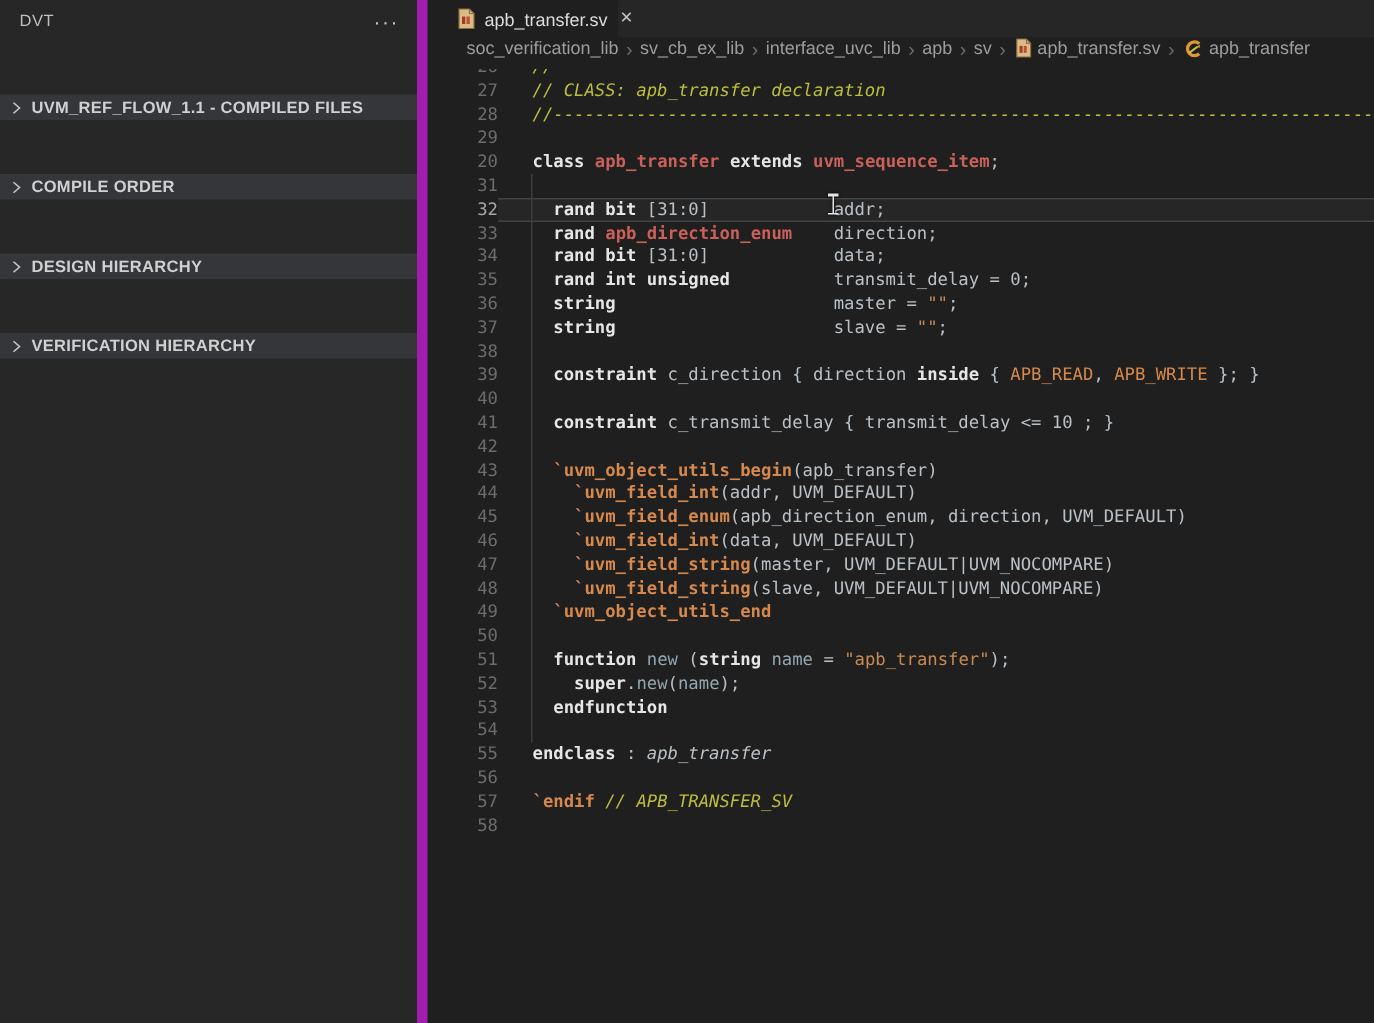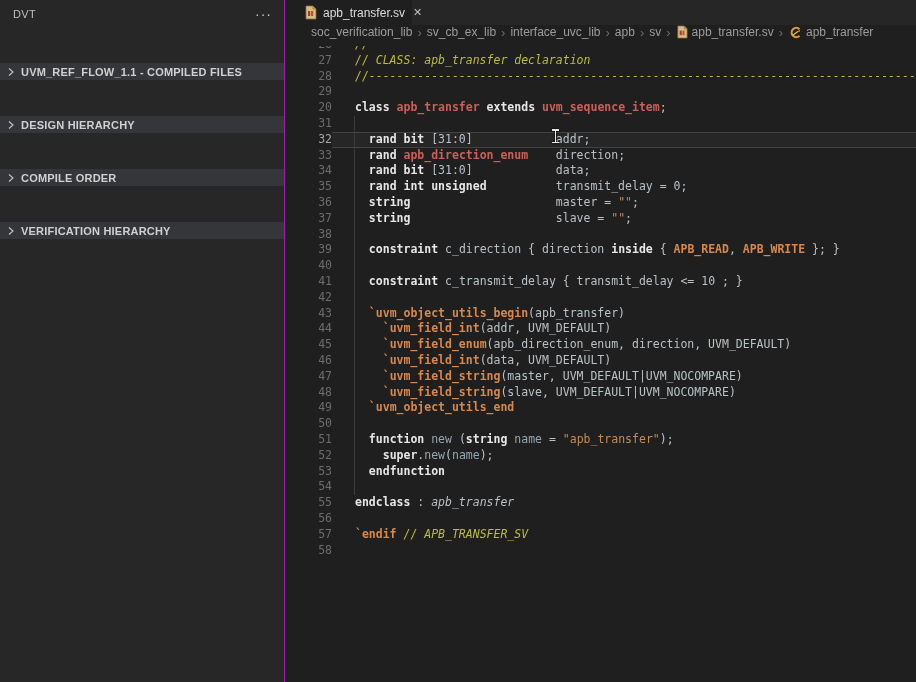--- a/index.html
+++ b/index.html
@@ -5,21 +5,21 @@
   html,body{margin:0;padding:0;}
   body{
     width:916px;height:682px;overflow:hidden;position:relative;
     background:var(--editor-bg);
     font-family:"Liberation Sans",sans-serif;
     -webkit-font-smoothing:antialiased;
   }
   
   .sidebar{
     position:absolute;left:0;top:0;width:285px;height:682px;
-    background:var(--sidebar-bg);border-right:1px solid #a21caf;box-sizing:border-box;
+    background:var(--sidebar-bg);border-right:7px solid #a21caf;box-sizing:border-box;
   }
   .sidebar-header{
     height:27px;display:flex;align-items:center;justify-content:space-between;
     padding:0 12px 0 13px;
   }
   .sidebar-title{
     font-size:11px;color:#bfbfbf;letter-spacing:.4px;font-weight:400;
   }
   .more-actions{
     color:#c5c5c5;font-size:14px;line-height:10px;cursor:pointer;letter-spacing:1px;
@@ -62,21 +62,21 @@
   }
   .lc{flex:1;padding-left:23px;}
   .line.active .ln{color:var(--ln-active-fg);}
   .line.active .lc{
     background:rgba(255,255,255,.03);
     box-shadow:inset 0 1px 0 var(--curline-border), inset 0 -1px 0 var(--curline-border);
   }
   .tok-k{color:var(--kw);font-weight:bold;}
   .tok-t{color:var(--type);font-weight:bold;}
   .tok-m{color:var(--macro);font-weight:bold;}
-  .tok-e{color:var(--macro);font-weight:bold;}
+  .tok-e{color:var(--macro);font-weight:normal;}
   .tok-s{color:var(--string);}
   .tok-c{color:var(--comment);font-style:italic;}
   .tok-p{color:var(--fg);}
   .tok-f{color:var(--ident);}
   .tok-i{color:var(--fg);font-style:italic;}
   .indent-guide{
     position:absolute;left:58px;width:1px;background:var(--guide);pointer-events:none;
   }
   
   .ibeam{position:absolute;width:9px;height:14px;pointer-events:none;filter:drop-shadow(0 0 1px #000);}
@@ -101,29 +101,29 @@
           </svg>
         </span>
         <span class="lbl">UVM_REF_FLOW_1.1 - COMPILED FILES</span>
       </div>
       <div class="section-row">
         <span class="chev">
           <svg width="10" height="10" viewBox="0 0 10 10">
             <path d="M3 1.5l4 3.5-4 3.5" fill="none" stroke="#c5c5c5" stroke-width="1.1"></path>
           </svg>
         </span>
+        <span class="lbl">COMPILE ORDER</span>
+      </div>
+      <div class="section-row">
+        <span class="chev">
+          <svg width="10" height="10" viewBox="0 0 10 10">
+            <path d="M3 1.5l4 3.5-4 3.5" fill="none" stroke="#c5c5c5" stroke-width="1.1"></path>
+          </svg>
+        </span>
         <span class="lbl">DESIGN HIERARCHY</span>
-      </div>
-      <div class="section-row">
-        <span class="chev">
-          <svg width="10" height="10" viewBox="0 0 10 10">
-            <path d="M3 1.5l4 3.5-4 3.5" fill="none" stroke="#c5c5c5" stroke-width="1.1"></path>
-          </svg>
-        </span>
-        <span class="lbl">COMPILE ORDER</span>
       </div>
       <div class="section-row">
         <span class="chev">
           <svg width="10" height="10" viewBox="0 0 10 10">
             <path d="M3 1.5l4 3.5-4 3.5" fill="none" stroke="#c5c5c5" stroke-width="1.1"></path>
           </svg>
         </span>
         <span class="lbl">VERIFICATION HIERARCHY</span>
       </div>
     </div>

